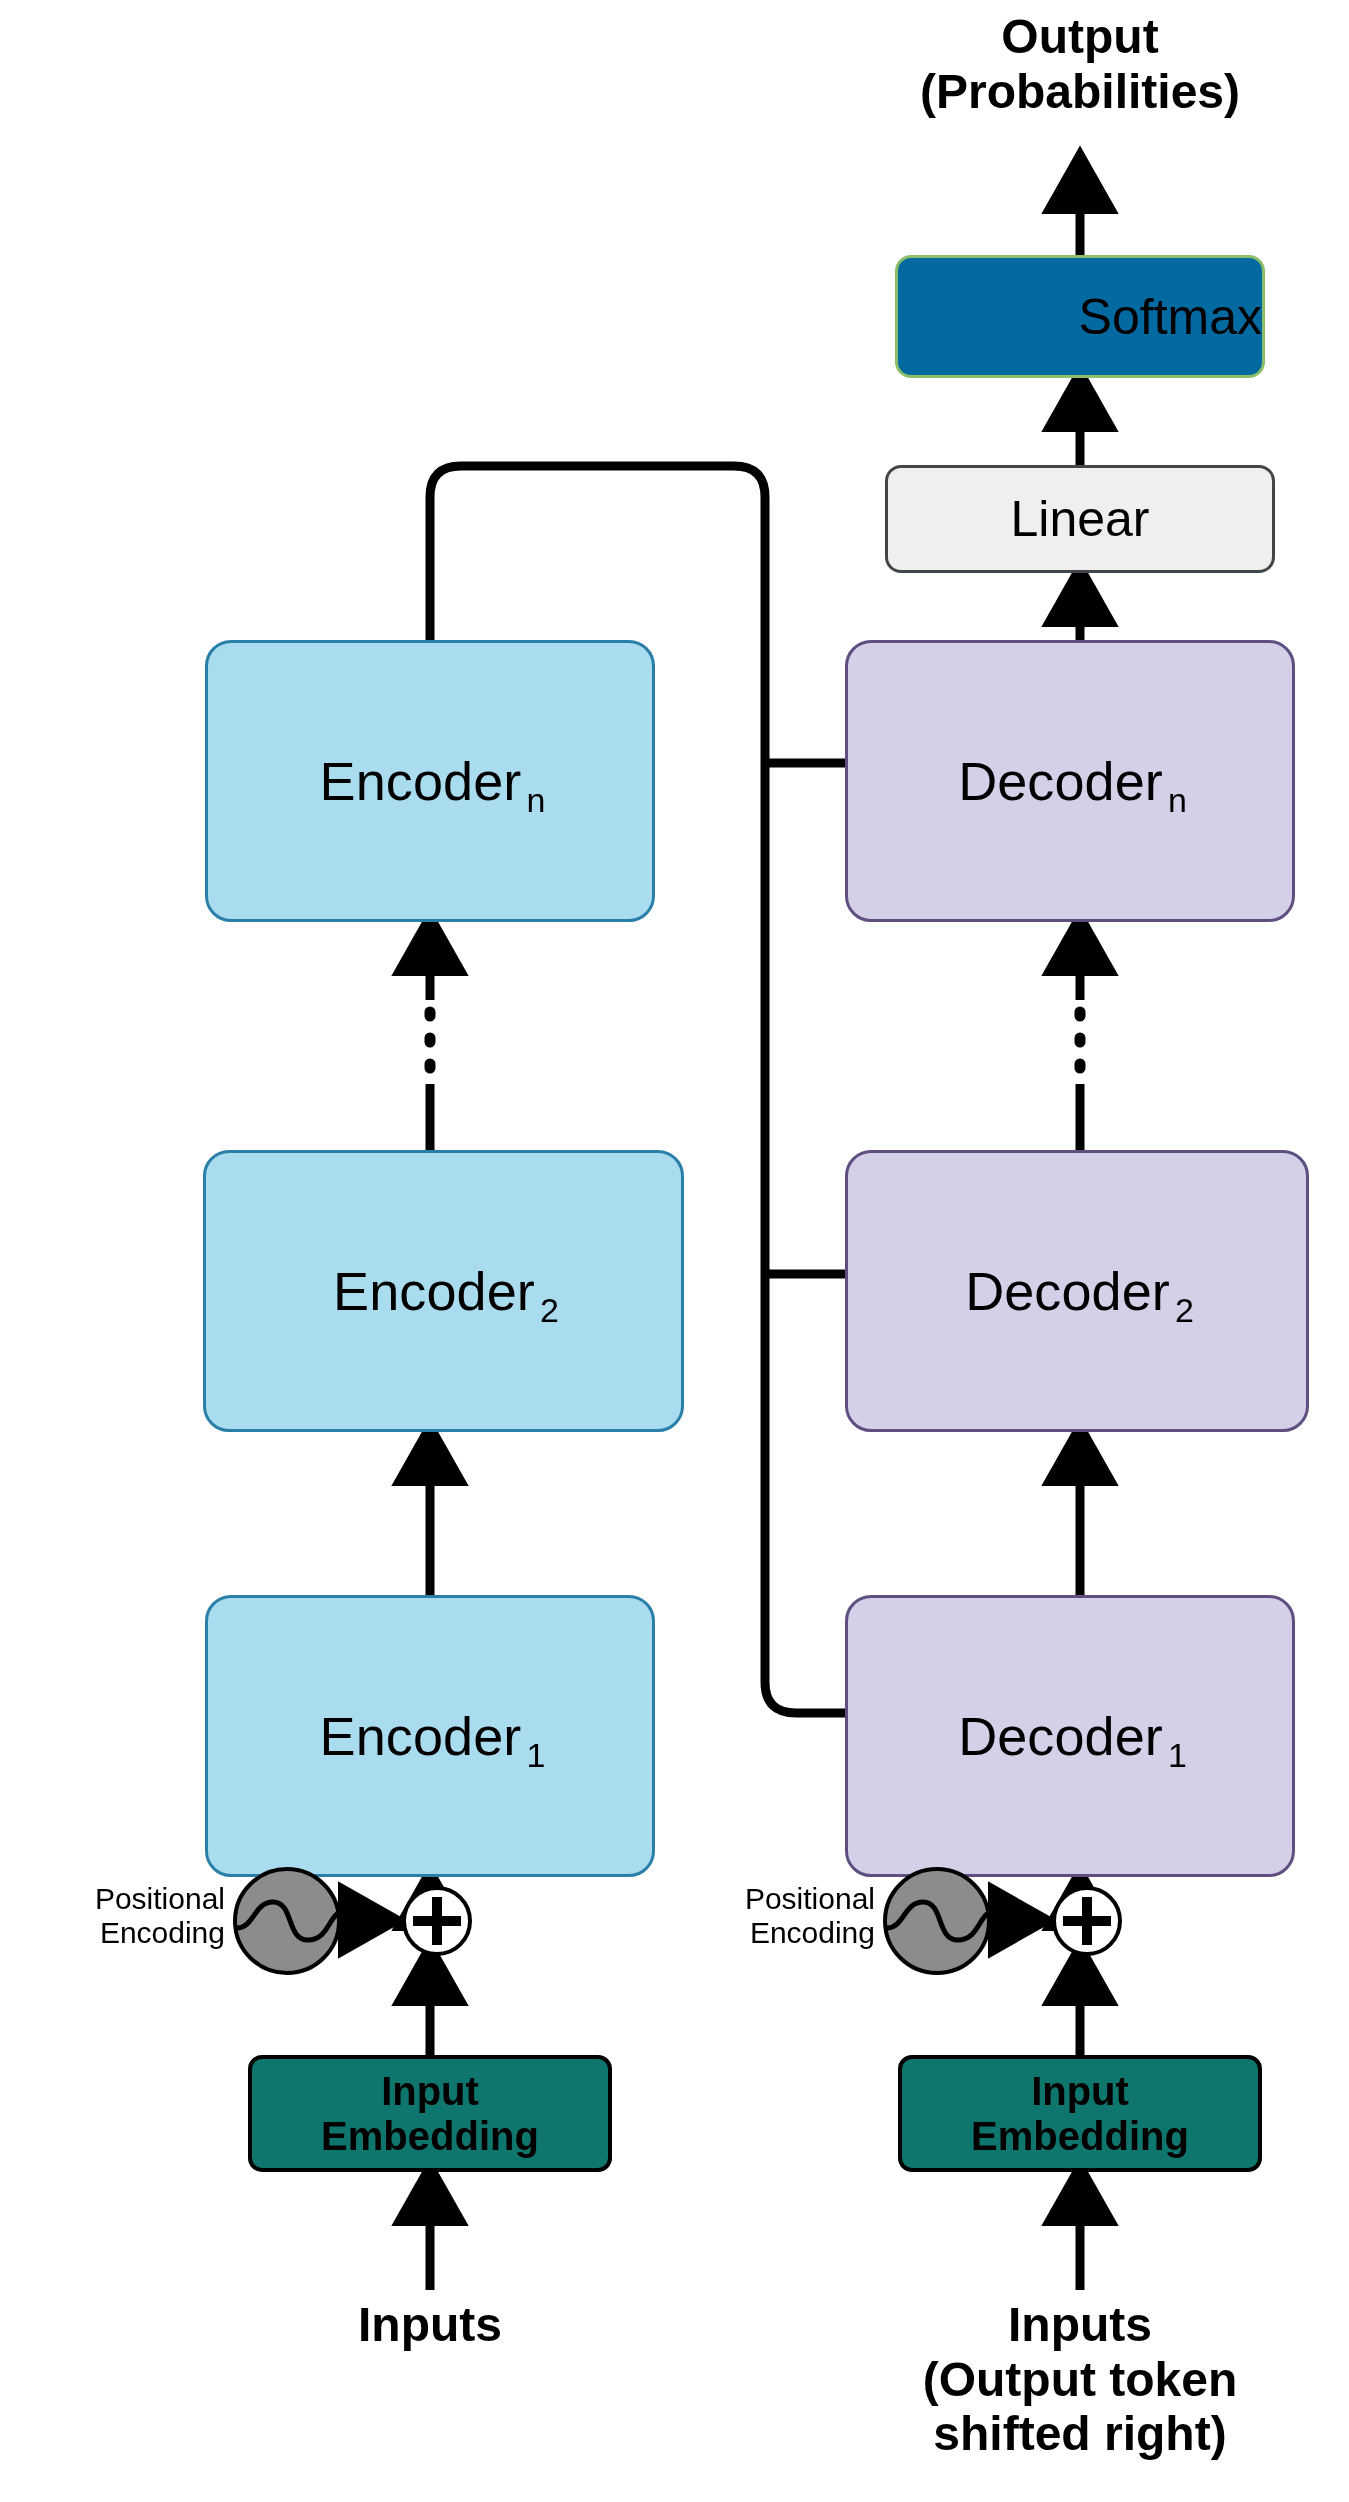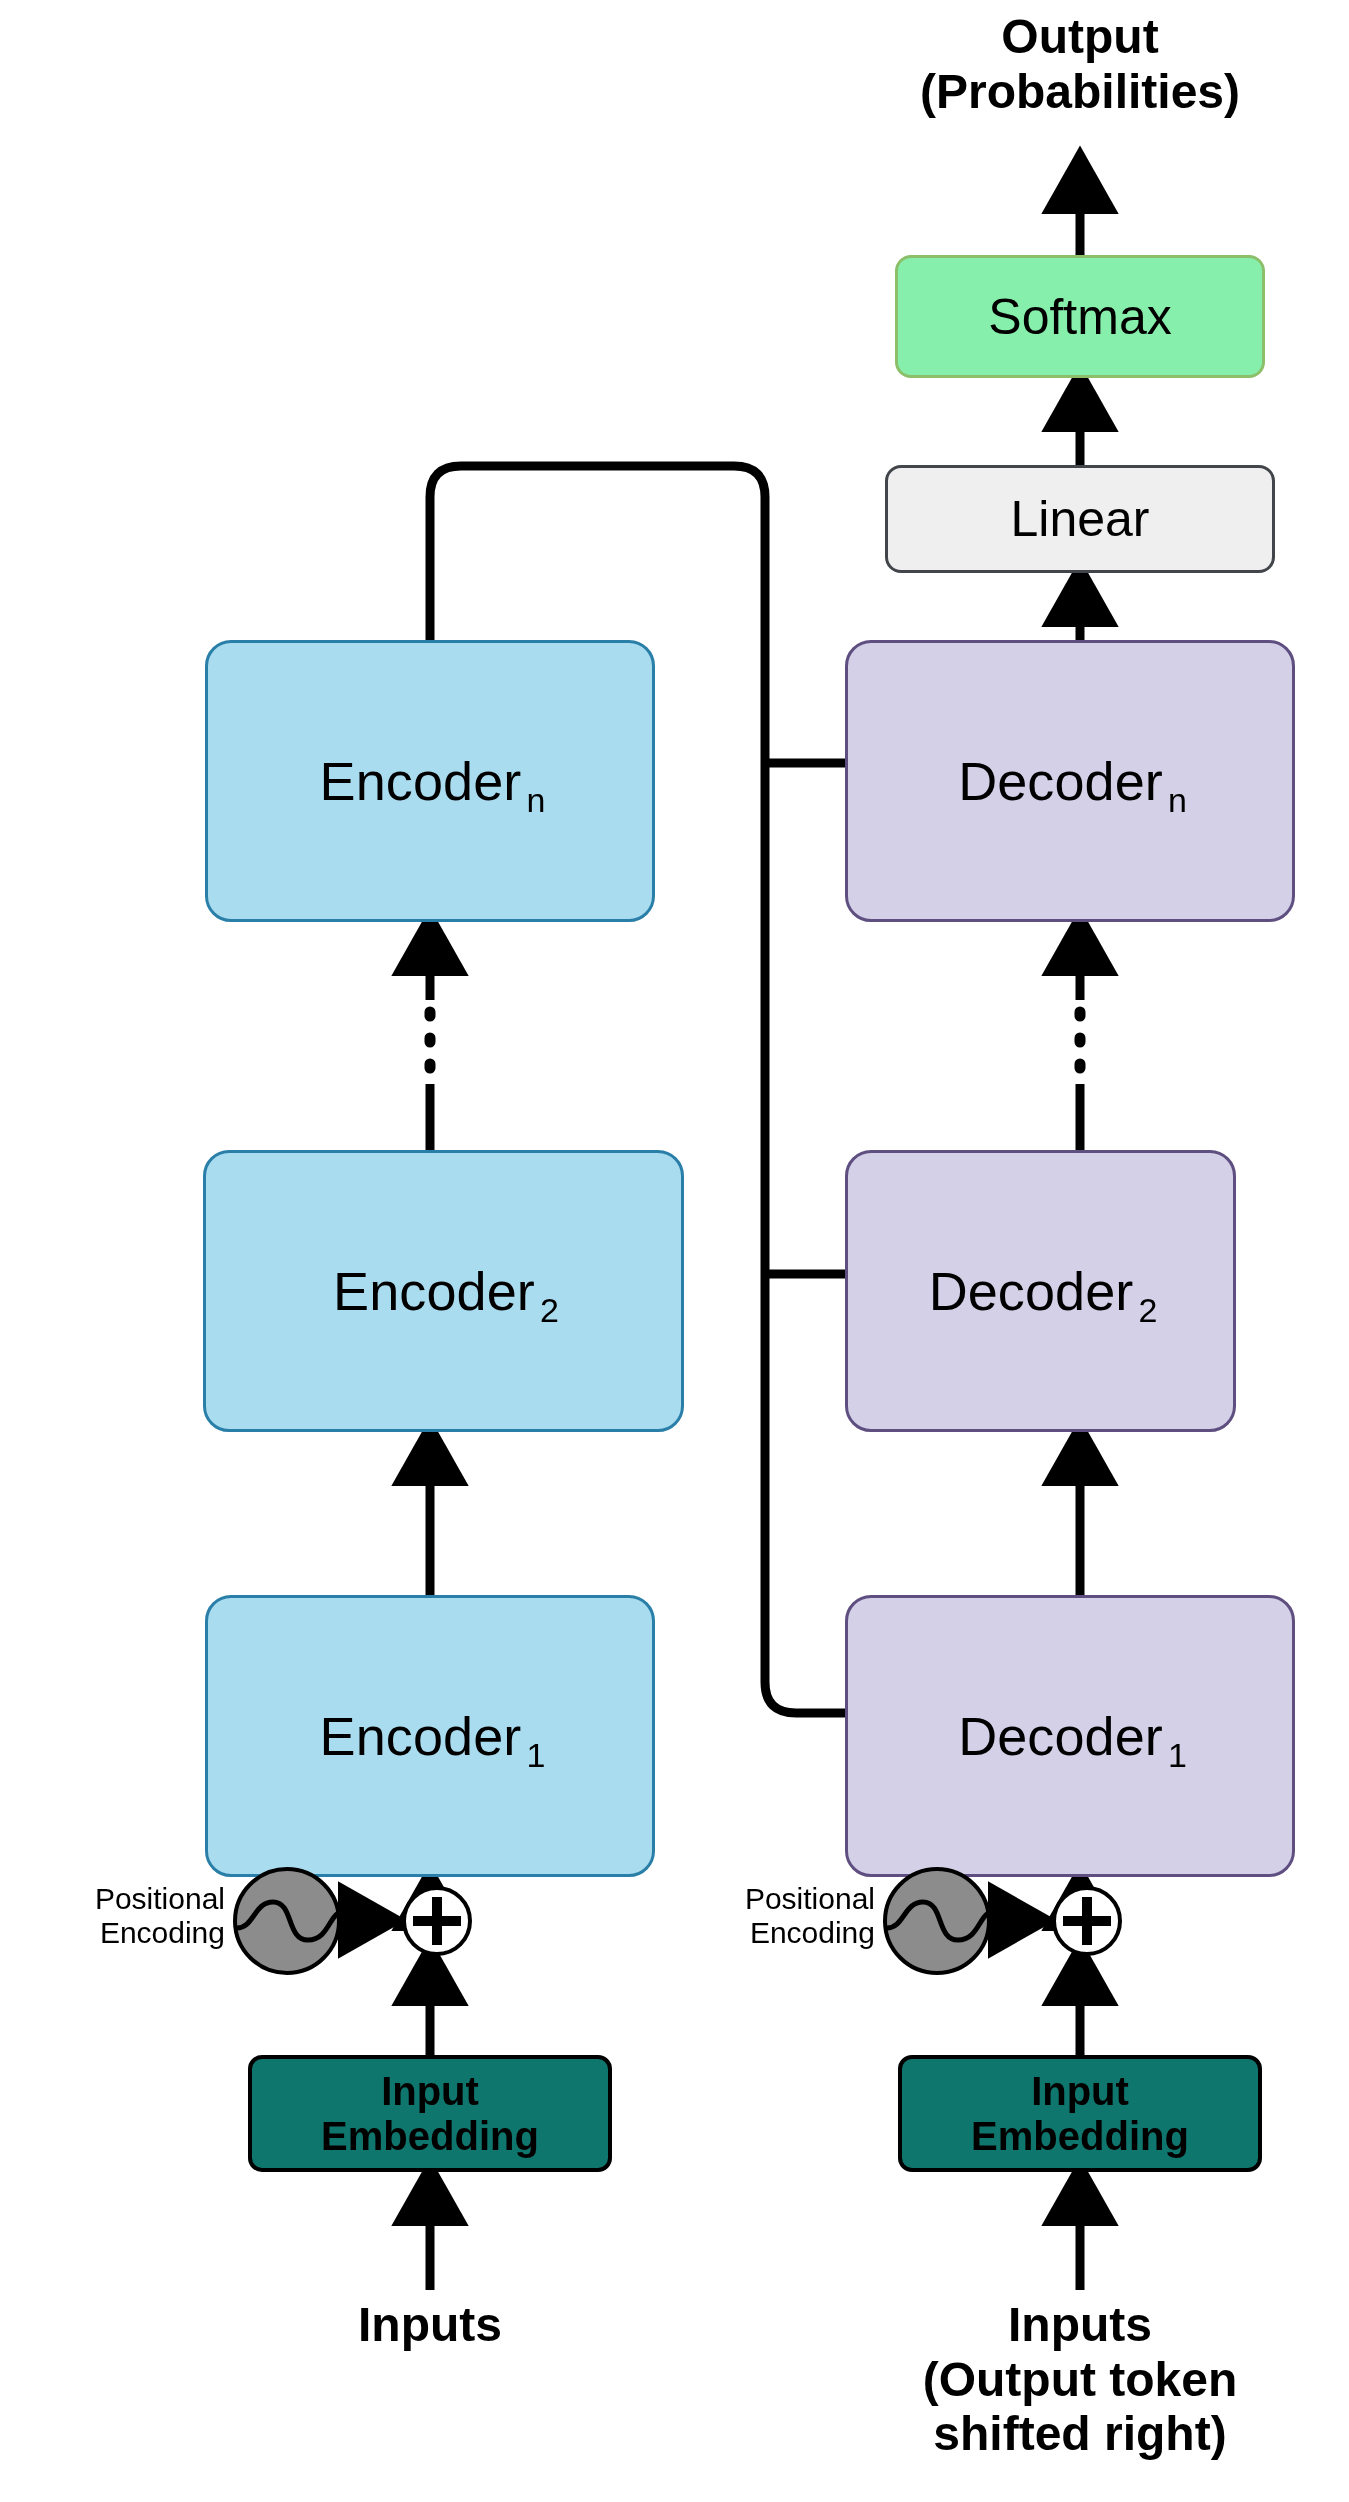--- a/index.html
+++ b/index.html
@@ -62,23 +62,24 @@
   .enc {
     background: #aadcf0;
     border-color: #2a7fa8;
   }
   .dec {
     background: #d3d0e8;
     border-color: #5e4f80;
   }
   
   .softmax-box {
-    background: #86efac;
+    background: #0369a1;
     border: 3px solid #8cbf6a;
     border-radius: 16px;
+    justify-content: flex-end;
   }
   .softmax-box .node-label { font-size: 50px; }
   .linear-box {
     background: #efefef;
     border: 3px solid #42454a;
     border-radius: 16px;
   }
   .linear-box .node-label { font-size: 50px; }
   
   .embed-box {
@@ -206,21 +207,21 @@
       <span>Encoder</span><span class="sub">1</span>
     </span>
   </div>
 
   <div class="node stack-box dec" style="left:845px; top:640px; width:450px; height:282px;">
     <span class="node-label">
       <span>Decoder</span><span class="sub">n</span>
     </span>
   </div>
 
-  <div class="node stack-box dec" style="left:845px; top:1150px; width:391px; height:282px;">
+  <div class="node stack-box dec" style="left:845px; top:1150px; width:464px; height:282px;">
     <span class="node-label">
       <span>Decoder</span><span class="sub">2</span>
     </span>
   </div>
 
   <div class="node stack-box dec" style="left:845px; top:1595px; width:450px; height:282px;">
     <span class="node-label">
       <span>Decoder</span><span class="sub">1</span>
     </span>
   </div>

